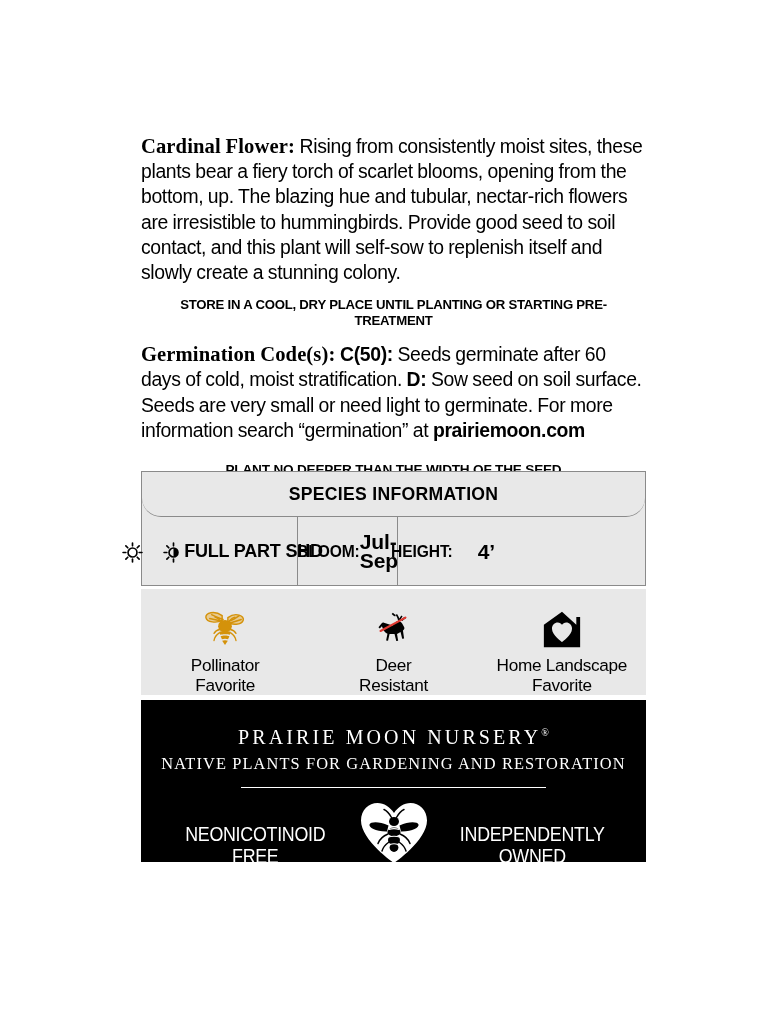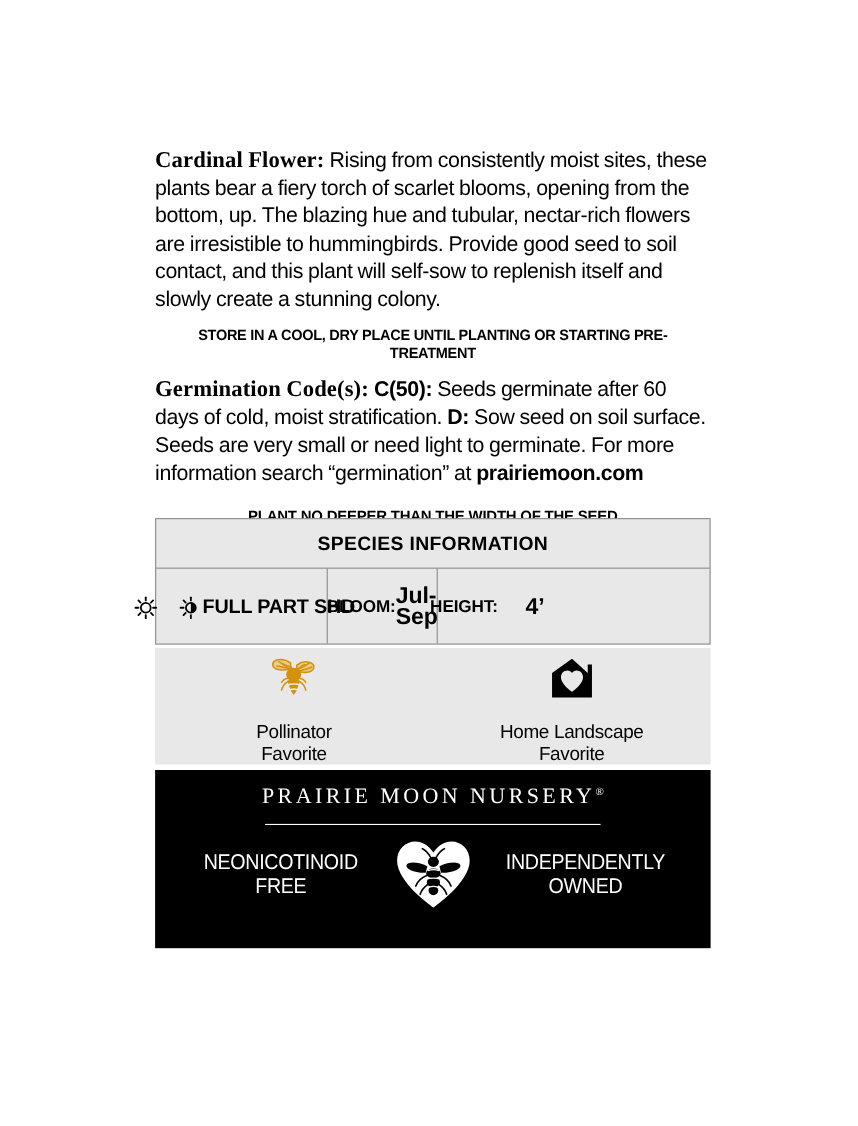--- a/index.html
+++ b/index.html
@@ -94,20 +94,21 @@
     background: #e8e8e8;
     box-sizing: border-box;
   }
   .species-head {
     text-align: center;
     font-size: 17.6px;
     font-weight: bold;
     letter-spacing: 0.3px;
     padding: 12px 0 11px;
     border-bottom: 1.5px solid #8a8a8a;
+    border-radius: 19px;
   }
   .species-row {
     display: flex;
     align-items: stretch;
     height: 68px;
   }
   .cell {
     display: flex;
     flex-direction: row;
     align-items: center;
@@ -160,21 +161,21 @@
     height: 106px;
     background: #e8e8e8;
     display: flex;
     box-sizing: border-box;
   }
   .feature {
     flex: 1;
     display: flex;
     flex-direction: column;
     align-items: center;
-    justify-content: space-between;
+    justify-content: flex-end;
     padding-top: 5px;
   }
   .feature-icon {
     height: 46px;
     display: flex;
     align-items: center;
     justify-content: center;
   }
   .feature-text {
     font-size: 17.2px;
@@ -193,21 +194,21 @@
     height: 162px;
     background: #000000;
     color: #ffffff;
     box-sizing: border-box;
   }
   .brand-name {
     text-align: center;
     font-family: "Liberation Serif", serif;
     font-size: 20px;
     letter-spacing: 3.1px;
-    padding-top: 13px;
+    padding-top: 26px;
     white-space: nowrap;
   }
   .brand-name .reg {
     font-size: 10px;
     vertical-align: super;
     letter-spacing: 0;
   }
   .brand-tag {
     text-align: center;
     font-family: "Liberation Serif", serif;
@@ -217,21 +218,21 @@
     white-space: nowrap;
   }
   .brand-rule {
     width: 305px;
     height: 1px;
     background: #ffffff;
     margin: 13px auto 0;
   }
   .badges {
     display: flex;
-    align-items: center;
+    align-items: flex-end;
     justify-content: space-between;
     padding: 11px 22px 0;
   }
   .badge-text {
     flex: 1;
     text-align: center;
     font-size: 19.4px;
     line-height: 22px;
     letter-spacing: -0.3px;
     transform: scaleX(0.92);
@@ -336,38 +337,58 @@
             <path d="M29.5 21.5 C32.5 22 34.5 23.5 35.5 25.5"></path>
           </g>
         </svg>
       </div>
       <div class="feature-text">
         <span>Pollinator</span><br>
         <span>Favorite</span>
       </div>
     </div>
 
+    <div class="feature">
+      <div class="feature-icon">
+        <svg width="44" height="44" viewBox="0 0 46 46">
+          <g fill="#000">
+            <path d="M27.5 13.6 C29.6 13.4 31.6 14.4 32.6 16.2 L34.6 19.8 C35.2 20.9 34.9 22.2 34 22.9 L33.4 23.4 L34.6 31.8 L32.6 32.1 L30.9 25 L27.2 27.2 L28.4 34.2 L26.4 34.5 L24.6 27.3 L19.4 27.3 L17.8 34.2 L15.8 33.9 L17.2 27 C15.2 26.1 13.6 24.6 12.8 22.6 L11.4 19 L9.2 21.4 L7.8 20.2 L11 16.2 C11.6 15.4 12.6 15.1 13.5 15.4 L22.6 18.2 C23.9 17.1 25.6 14.9 27.5 13.6 Z"></path>
+            <path d="M28.6 14 C28 11.6 27.3 9.2 25.8 7.2 L27.2 6.2 C28.3 7.6 29.1 9.2 29.7 10.9 C30.2 9.8 30.9 8.7 31.8 7.8 L33 9 C31.9 10.2 31.1 11.6 30.7 13.1 Z"></path>
+            <path d="M31.4 12.2 C32.6 10.9 34 9.9 35.6 9.2 L36.3 10.9 C34.9 11.5 33.7 12.4 32.8 13.6 Z"></path>
+            <path d="M25.2 8.8 C23.9 8.2 22.6 7.3 21.6 6.2 L22.9 5 C23.7 5.9 24.8 6.7 25.9 7.2 Z"></path>
+          </g>
+          <line x1="10" y1="24" x2="36" y2="10" stroke="#E03A32" stroke-width="2.2" stroke-linecap="round"></line>
+          <line x1="12" y1="31" x2="37" y2="17" stroke="#E03A32" stroke-width="2.2" stroke-linecap="round" opacity="0"></line>
+          <line x1="11" y1="29" x2="35" y2="15" stroke="#E03A32" stroke-width="2.2" stroke-linecap="round" opacity="0"></line>
+        </svg>
+      </div>
+      <div class="feature-text">
+        <span>Deer</span><br>
+        <span>Resistant</span>
+      </div>
+    </div>
 
     <div class="feature">
       <div class="feature-icon">
         <svg width="44" height="42" viewBox="0 0 46 44">
           <path d="M23 3 L38 16.5 L38 8.5 L42 8.5 L42 20 L42 40 L4 40 L4 16.5 Z" fill="#000"></path>
           <path d="M23 34.5 C23 34.5 12.5 27.4 12.5 20.6 C12.5 16.8 15.4 14.2 18.5 14.2 C20.6 14.2 22.1 15.3 23 16.6 C23.9 15.3 25.4 14.2 27.5 14.2 C30.6 14.2 33.5 16.8 33.5 20.6 C33.5 27.4 23 34.5 23 34.5 Z" fill="#E8E8E8"></path>
         </svg>
       </div>
       <div class="feature-text">
         <span>Home Landscape</span><br>
         <span>Favorite</span>
       </div>
     </div>
 
   </div>
 
   <div class="brand-panel">
     <div class="brand-name"><span>PRAIRIE MOON NURSERY</span><span class="reg">®</span></div>
+    <div class="brand-tag">NATIVE PLANTS FOR GARDENING AND RESTORATION</div>
     <div class="brand-rule"></div>
 
     <div class="badges">
       <div class="badge-text">
         <span>NEONICOTINOID</span><br>
         <span>FREE</span>
       </div>
 
       <div class="badge-emblem">
         <svg width="74" height="68" viewBox="0 0 74 68">

